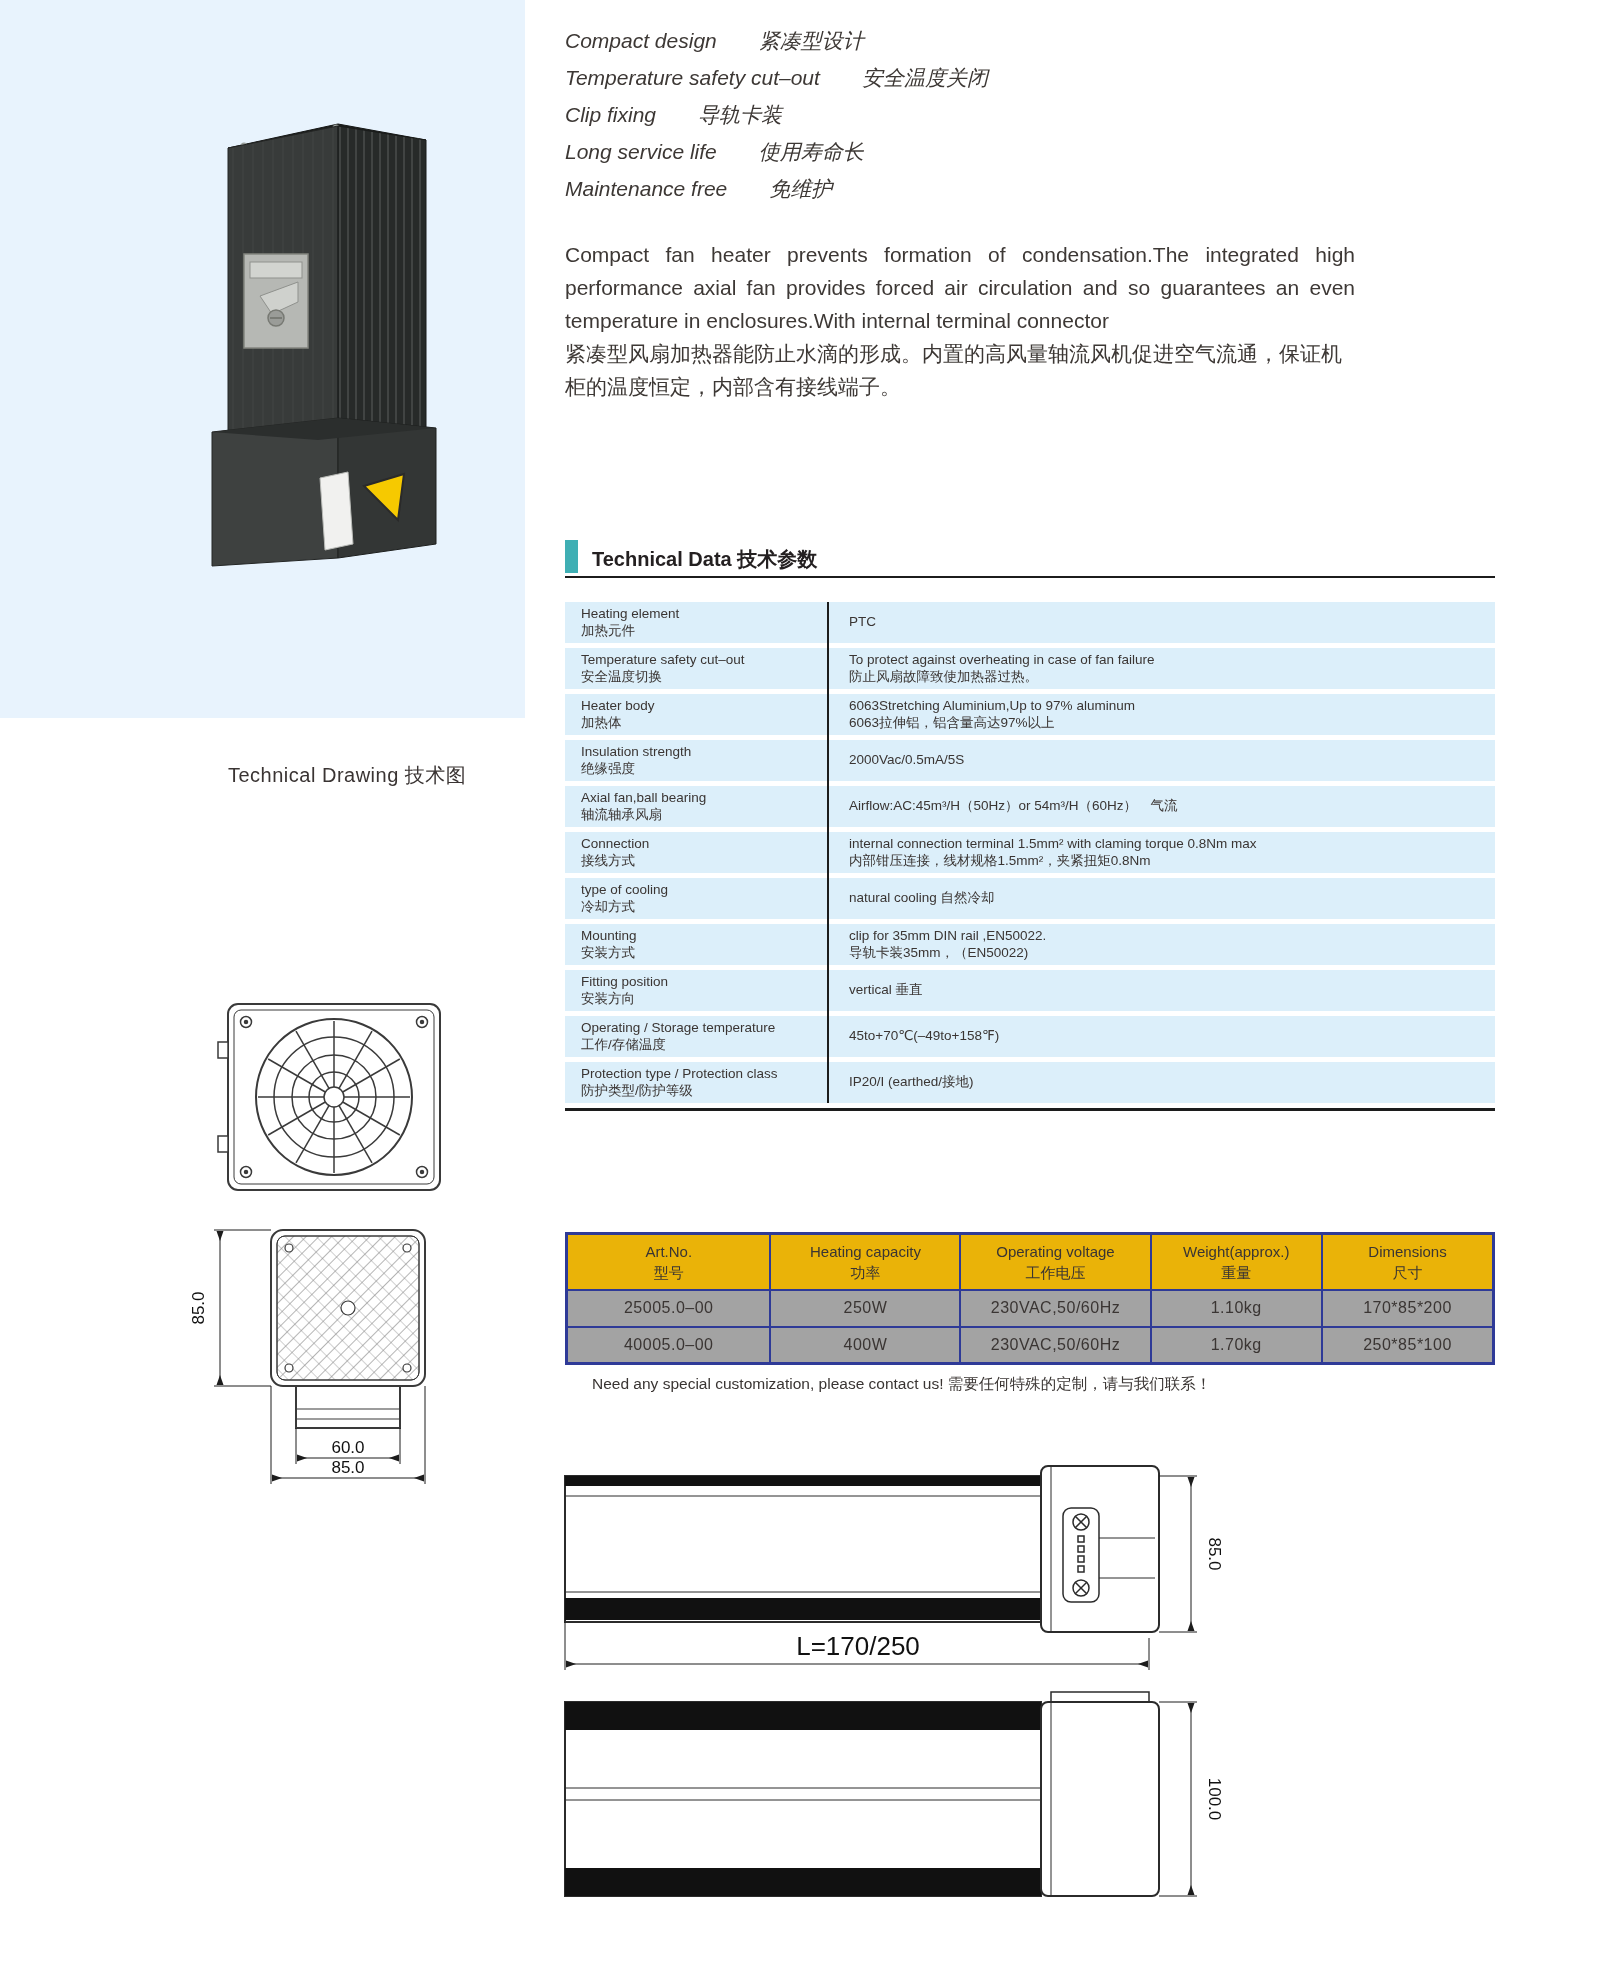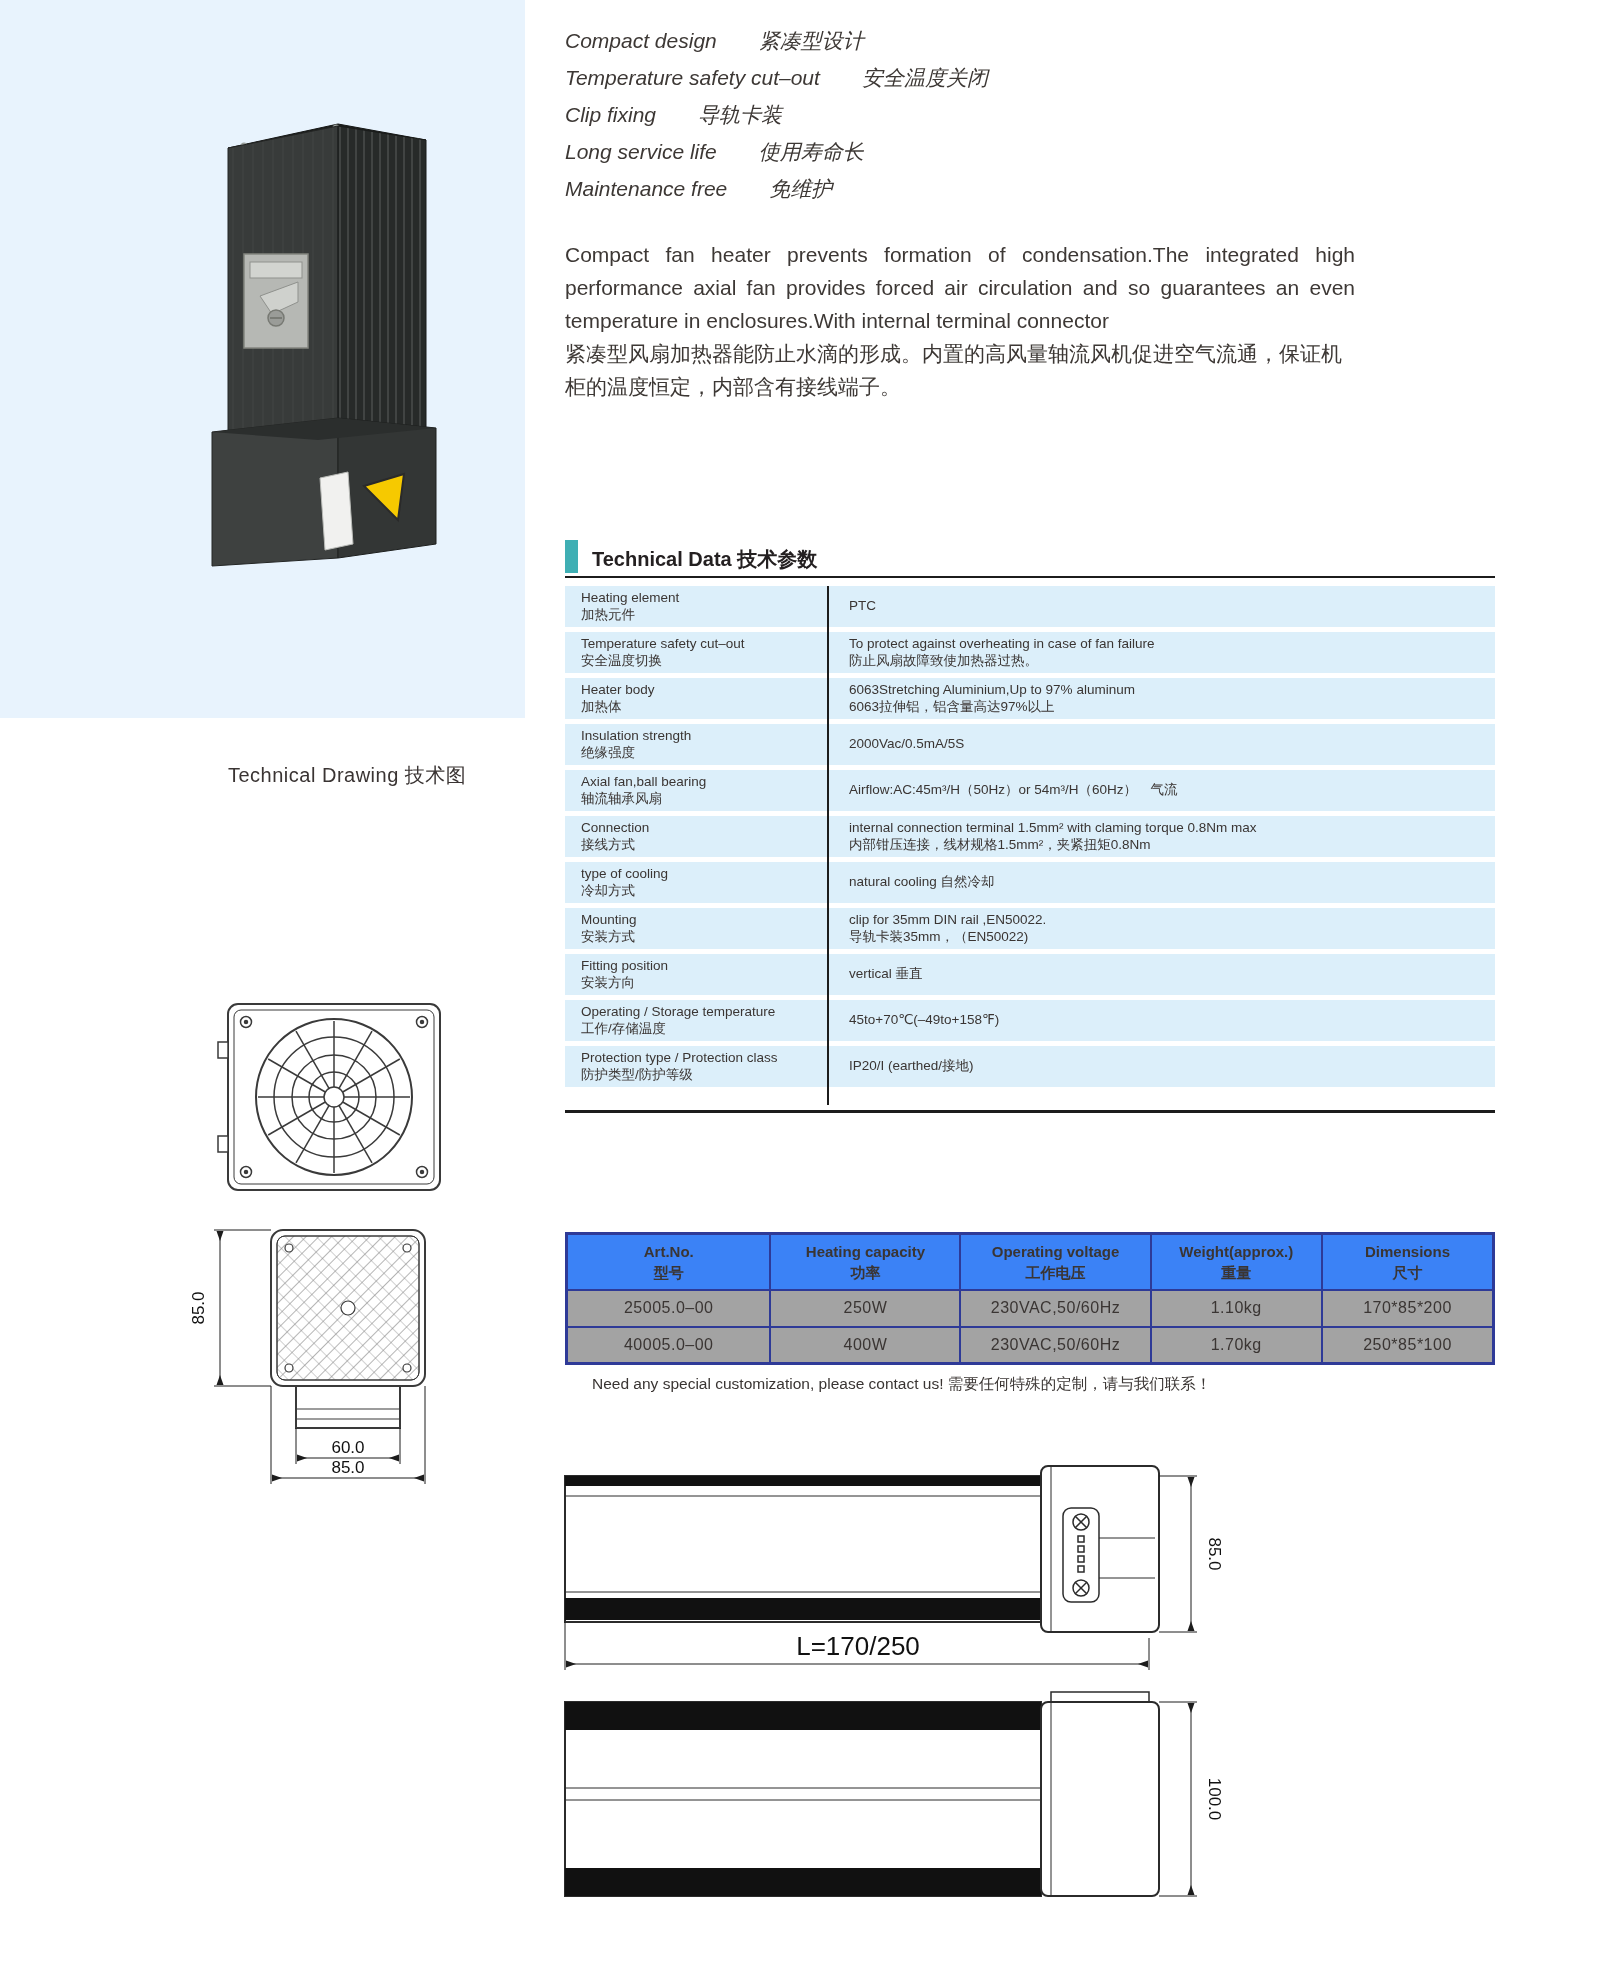--- a/index.html
+++ b/index.html
@@ -25,33 +25,33 @@
   
   .description { position: absolute; left: 565px; top: 238px; width: 790px; font-size: 21px; line-height: 33px; color: #3d3835; }
   .desc-en { text-align: justify; }
 
   
   .tech-header { position: absolute; left: 565px; top: 538px; width: 930px; height: 40px; border-bottom: 2px solid #1c1c1c; }
   .tech-accent { position: absolute; left: 0; top: 2px; width: 13px; height: 33px; background: #3fafb4; }
   .tech-title { position: absolute; left: 27px; top: 8px; font-size: 20px; font-weight: bold; color: #242021; }
 
   
-  .tech-table { position: absolute; left: 565px; top: 586px; width: 930px; padding-bottom: 23px; border-bottom: 3px solid #1c1c1c; }
+  .tech-table { position: absolute; left: 565px; top: 602px; width: 930px; padding-bottom: 5px; border-bottom: 3px solid #1c1c1c; }
   .tech-table::after { content: ""; position: absolute; left: 262px; top: 0; bottom: 5px; width: 2px; background: #1c1c1c; }
   .trow { display: flex; margin-bottom: 5px; min-height: 40px; }
   .trow:last-child { margin-bottom: 0; }
   .tcell { background: #dceffa; display: flex; flex-direction: column; justify-content: center; font-size: 13.5px; line-height: 16.5px; color: #3a3533; }
   .tlabel { width: 262px; padding: 4px 10px 4px 16px; }
   .tvalue { flex: 1; padding: 4px 12px 4px 22px; }
 
   
   .product-table { position: absolute; left: 565px; top: 1232px; width: 930px; border-collapse: collapse; table-layout: fixed; }
   .product-table th, .product-table td { border: 2px solid #2e3a97; text-align: center; color: #3a3533; }
   .product-table { border: 3px solid #2e3a97; }
-  .product-table th { background: #3b82f6; font-weight: bold; font-size: 15px; line-height: 21px; height: 56px; }
+  .product-table th { background: #eab308; font-weight: normal; font-size: 15px; line-height: 21px; height: 56px; }
   .product-table td { background: #a3a3a3; font-size: 16px; height: 37px; letter-spacing: 0.5px; }
 
   .note { position: absolute; left: 592px; top: 1374px; font-size: 15.5px; color: #3a3533; }
 
   svg text { font-family: "Liberation Sans", "DejaVu Sans", sans-serif; fill: #111111; }
   .dim-text { font-size: 17px; }
   .dim-text-big { font-size: 26px; }
 </style>
 </head>
 <body>

